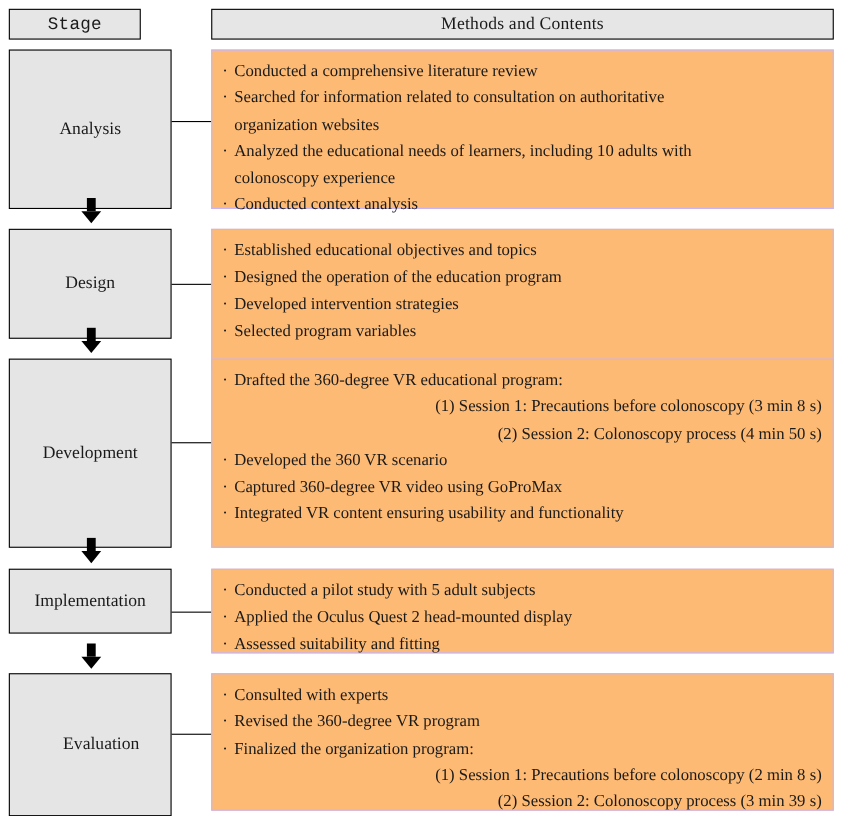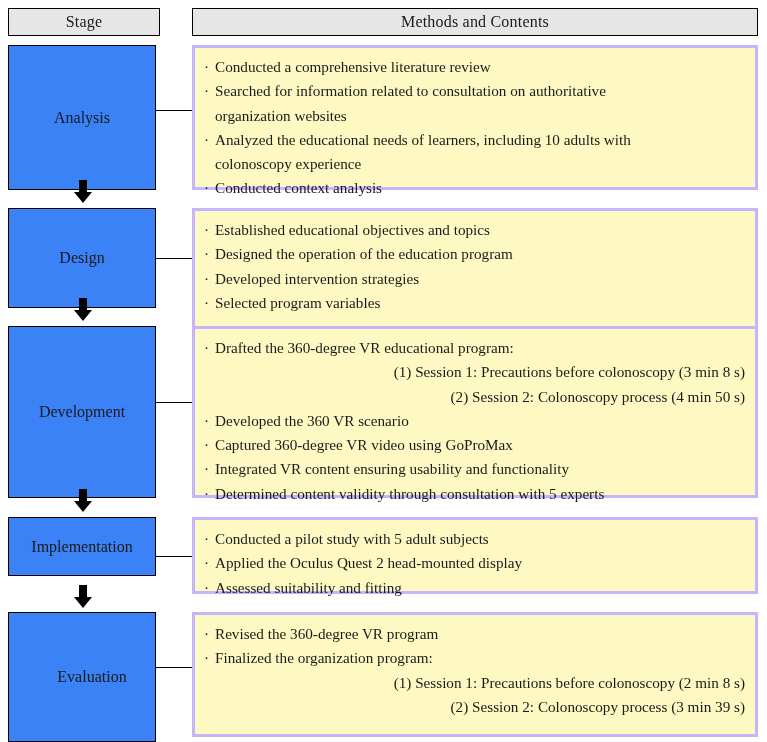--- a/index.html
+++ b/index.html
@@ -27,50 +27,50 @@
     height: 28px;
     box-sizing: border-box;
     background: #e6e6e6;
     border: 1px solid #000000;
     display: flex;
     align-items: center;
     justify-content: center;
     font-size: 16px;
     letter-spacing: 0.2px;
   }
-  #hdr-stage { left: 8px;  width: 152px; }
+  #hdr-stage { left: 8px;  width: 120px; font-family: Liberation Mono, monospace; }
   #hdr-meth  { left: 192px; width: 566px; }
 
   
   .stage-box {
     position: absolute;
     left: 8px;
     width: 148px;
     box-sizing: border-box;
     border: 1px solid #000000;
-    background: #3b82f6;
+    background: #e5e5e5;
     display: flex;
     align-items: center;
     justify-content: center;
     font-size: 16px;
   }
   .stage-box .stage-label {
     display: block;
     text-align: center;
     line-height: 1.2;
   }
 
   
   .content-box {
     position: absolute;
     left: 192px;
     width: 566px;
     box-sizing: border-box;
-    border: 3px solid #c4b5fd;
-    background: #fef9c3;
+    border: 1px solid #c4b5fd;
+    background: #fdba74;
     padding: 7px 10px 6px 9px;
   }
   .bullet-line {
     font-size: 15.2px;
     line-height: 24.3px;
     white-space: nowrap;
   }
   .bullet-line .dot {
     display: inline-block;
     width: 11px;
@@ -191,23 +191,20 @@
     </div>
     <div class="bullet-line">
       <span class="dot">·</span><span>Developed the 360 VR scenario</span>
     </div>
     <div class="bullet-line">
       <span class="dot">·</span><span>Captured 360-degree VR video using GoProMax</span>
     </div>
     <div class="bullet-line">
       <span class="dot">·</span><span>Integrated VR content ensuring usability and functionality</span>
     </div>
-    <div class="bullet-line">
-      <span class="dot">·</span><span>Determined content validity through consultation with 5 experts</span>
-    </div>
   </div>
 
   <div class="arrow" style="top:489px;">
     <div class="shaft" style="height:12px;"></div>
     <div class="head"></div>
   </div>
 
   <div class="stage-box" style="top:517px; height:59px;">
     <span class="stage-label">Implementation</span>
   </div>
@@ -228,20 +225,23 @@
     <div class="shaft" style="height:12px;"></div>
     <div class="head"></div>
   </div>
 
   <div class="stage-box" style="top:612px; height:130px;padding-left:20px;">
     <span class="stage-label">Evaluation</span>
   </div>
   <div class="connector" style="top:667px;"></div>
   <div class="content-box" style="top:612px; height:125px;">
     <div class="bullet-line">
+      <span class="dot">·</span><span>Consulted with experts</span>
+    </div>
+    <div class="bullet-line">
       <span class="dot">·</span><span>Revised the 360-degree VR program</span>
     </div>
     <div class="bullet-line">
       <span class="dot">·</span><span>Finalized the organization program:</span>
     </div>
     <div class="bullet-line indent">
       <span>(1) Session 1: Precautions before colonoscopy (2 min 8 s)</span>
     </div>
     <div class="bullet-line indent">
       <span>(2) Session 2: Colonoscopy process (3 min 39 s)</span>

